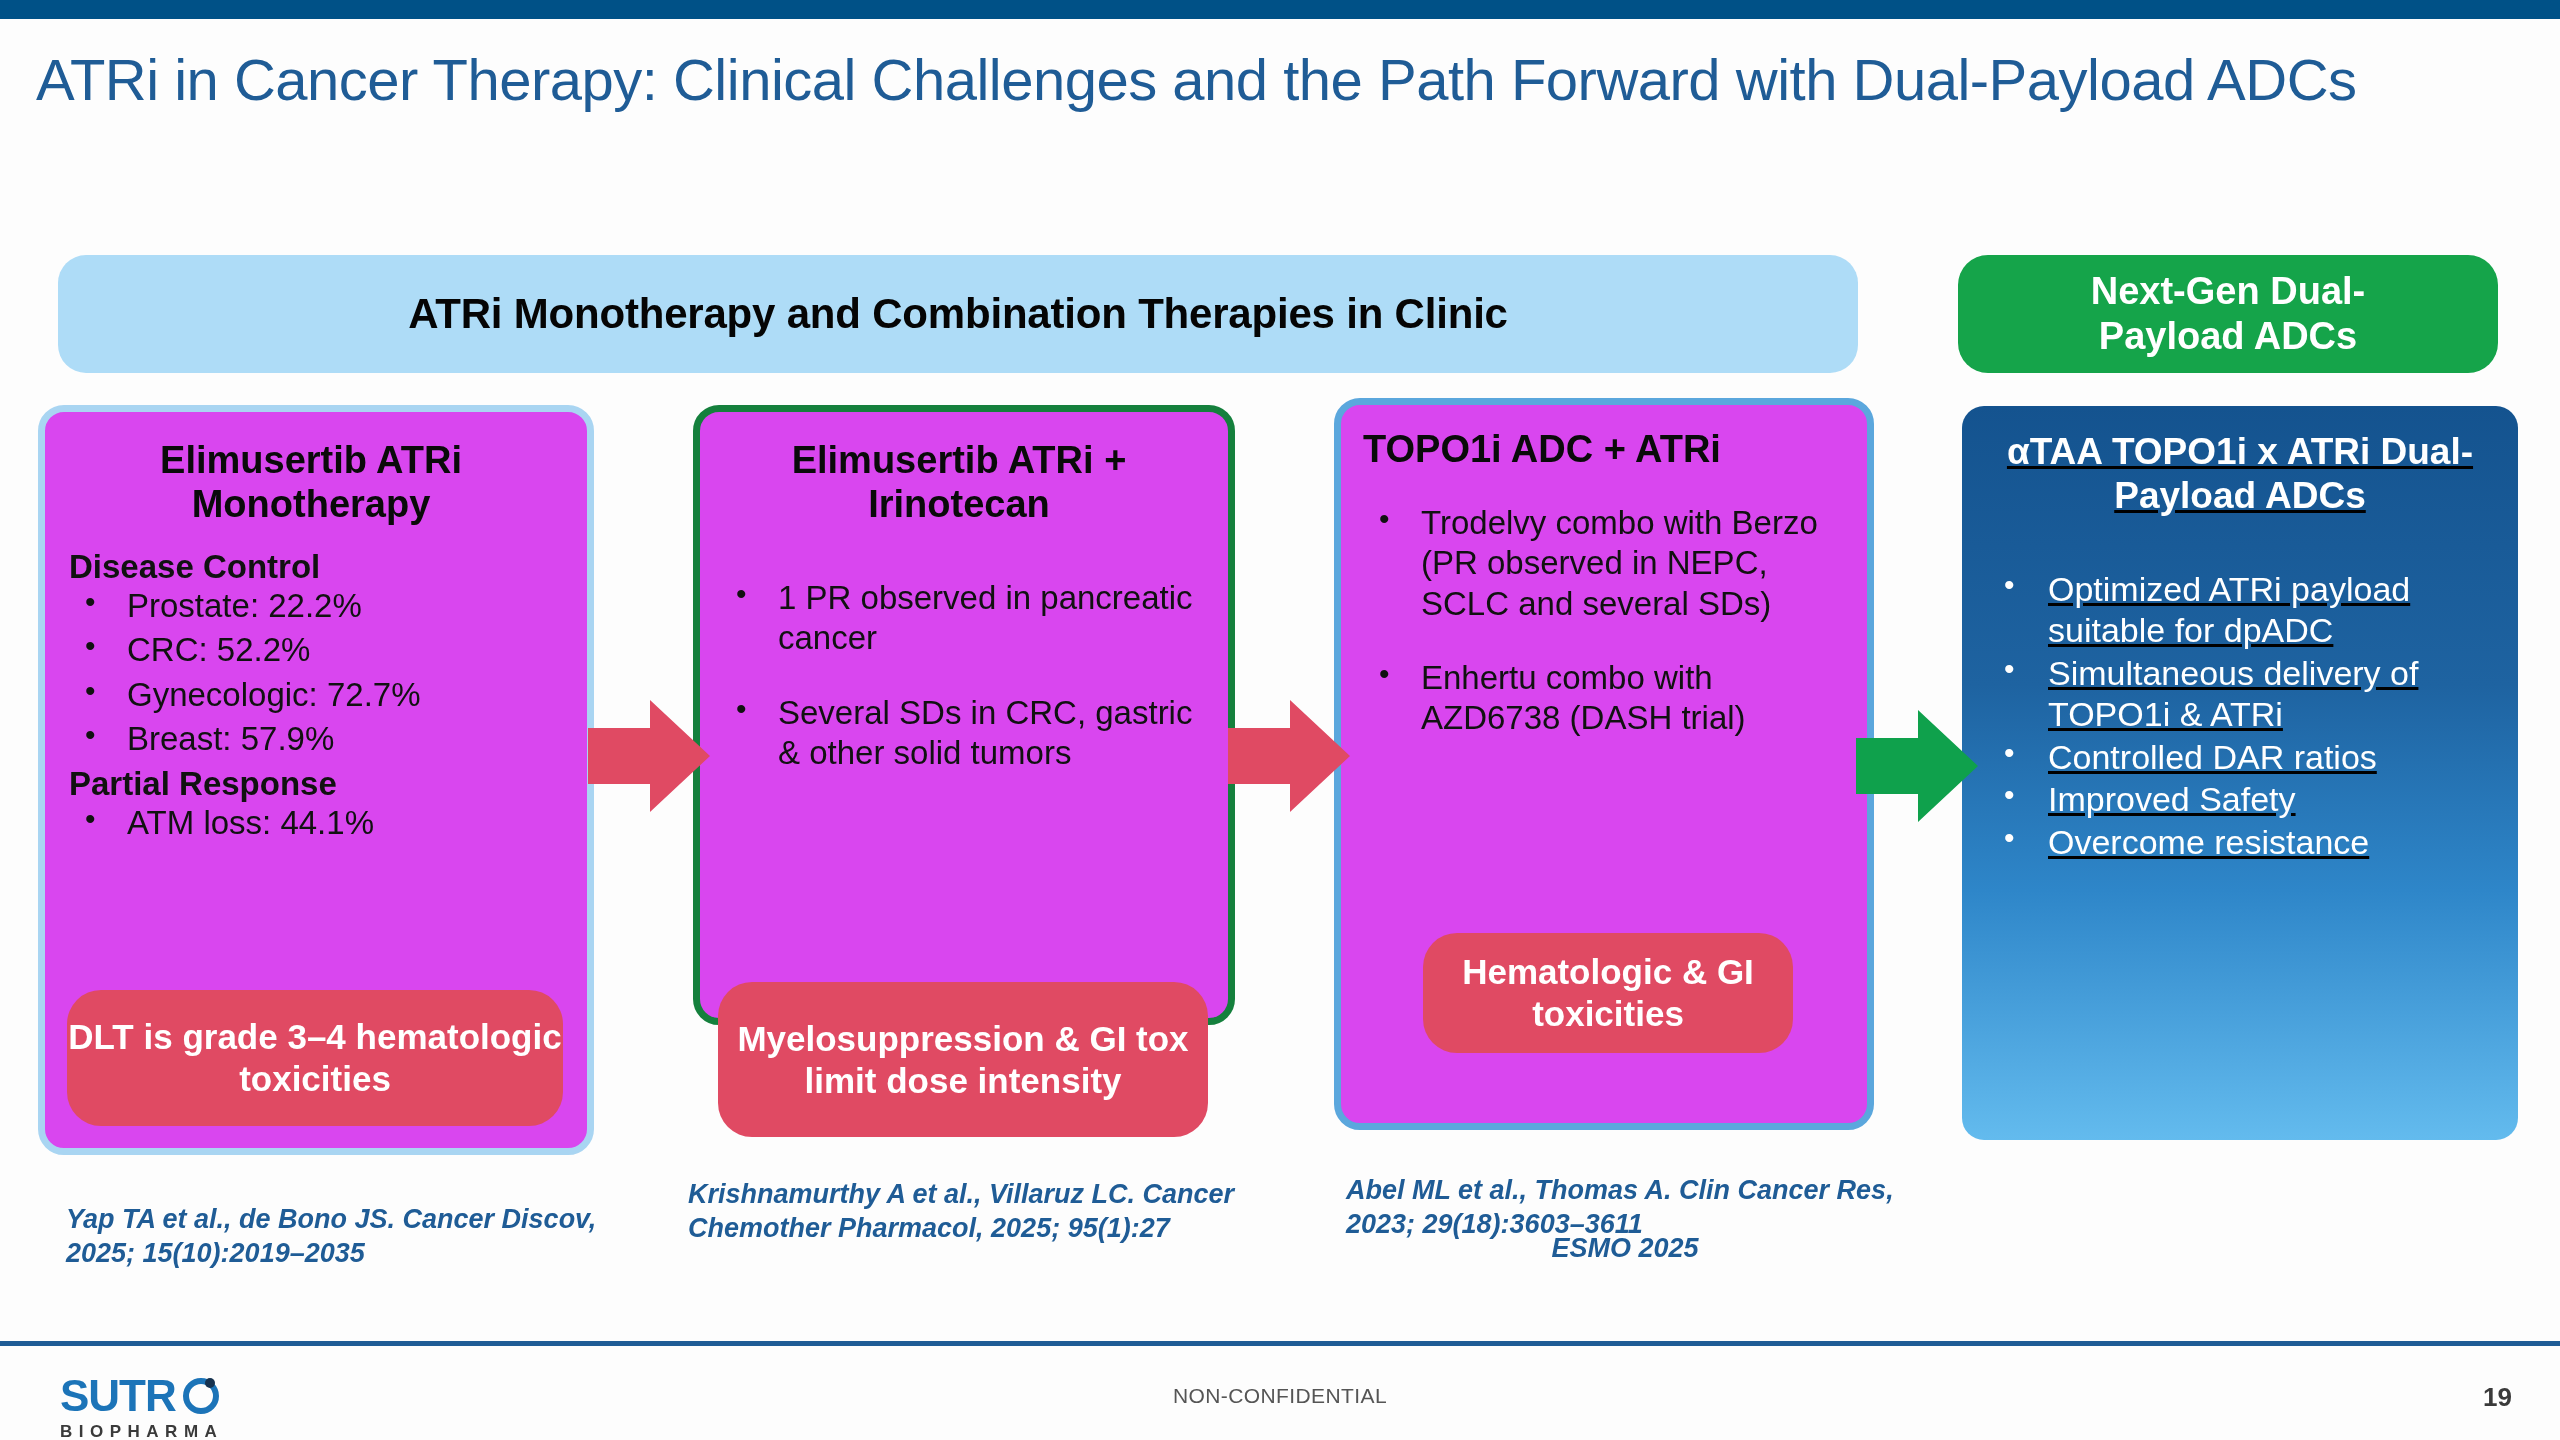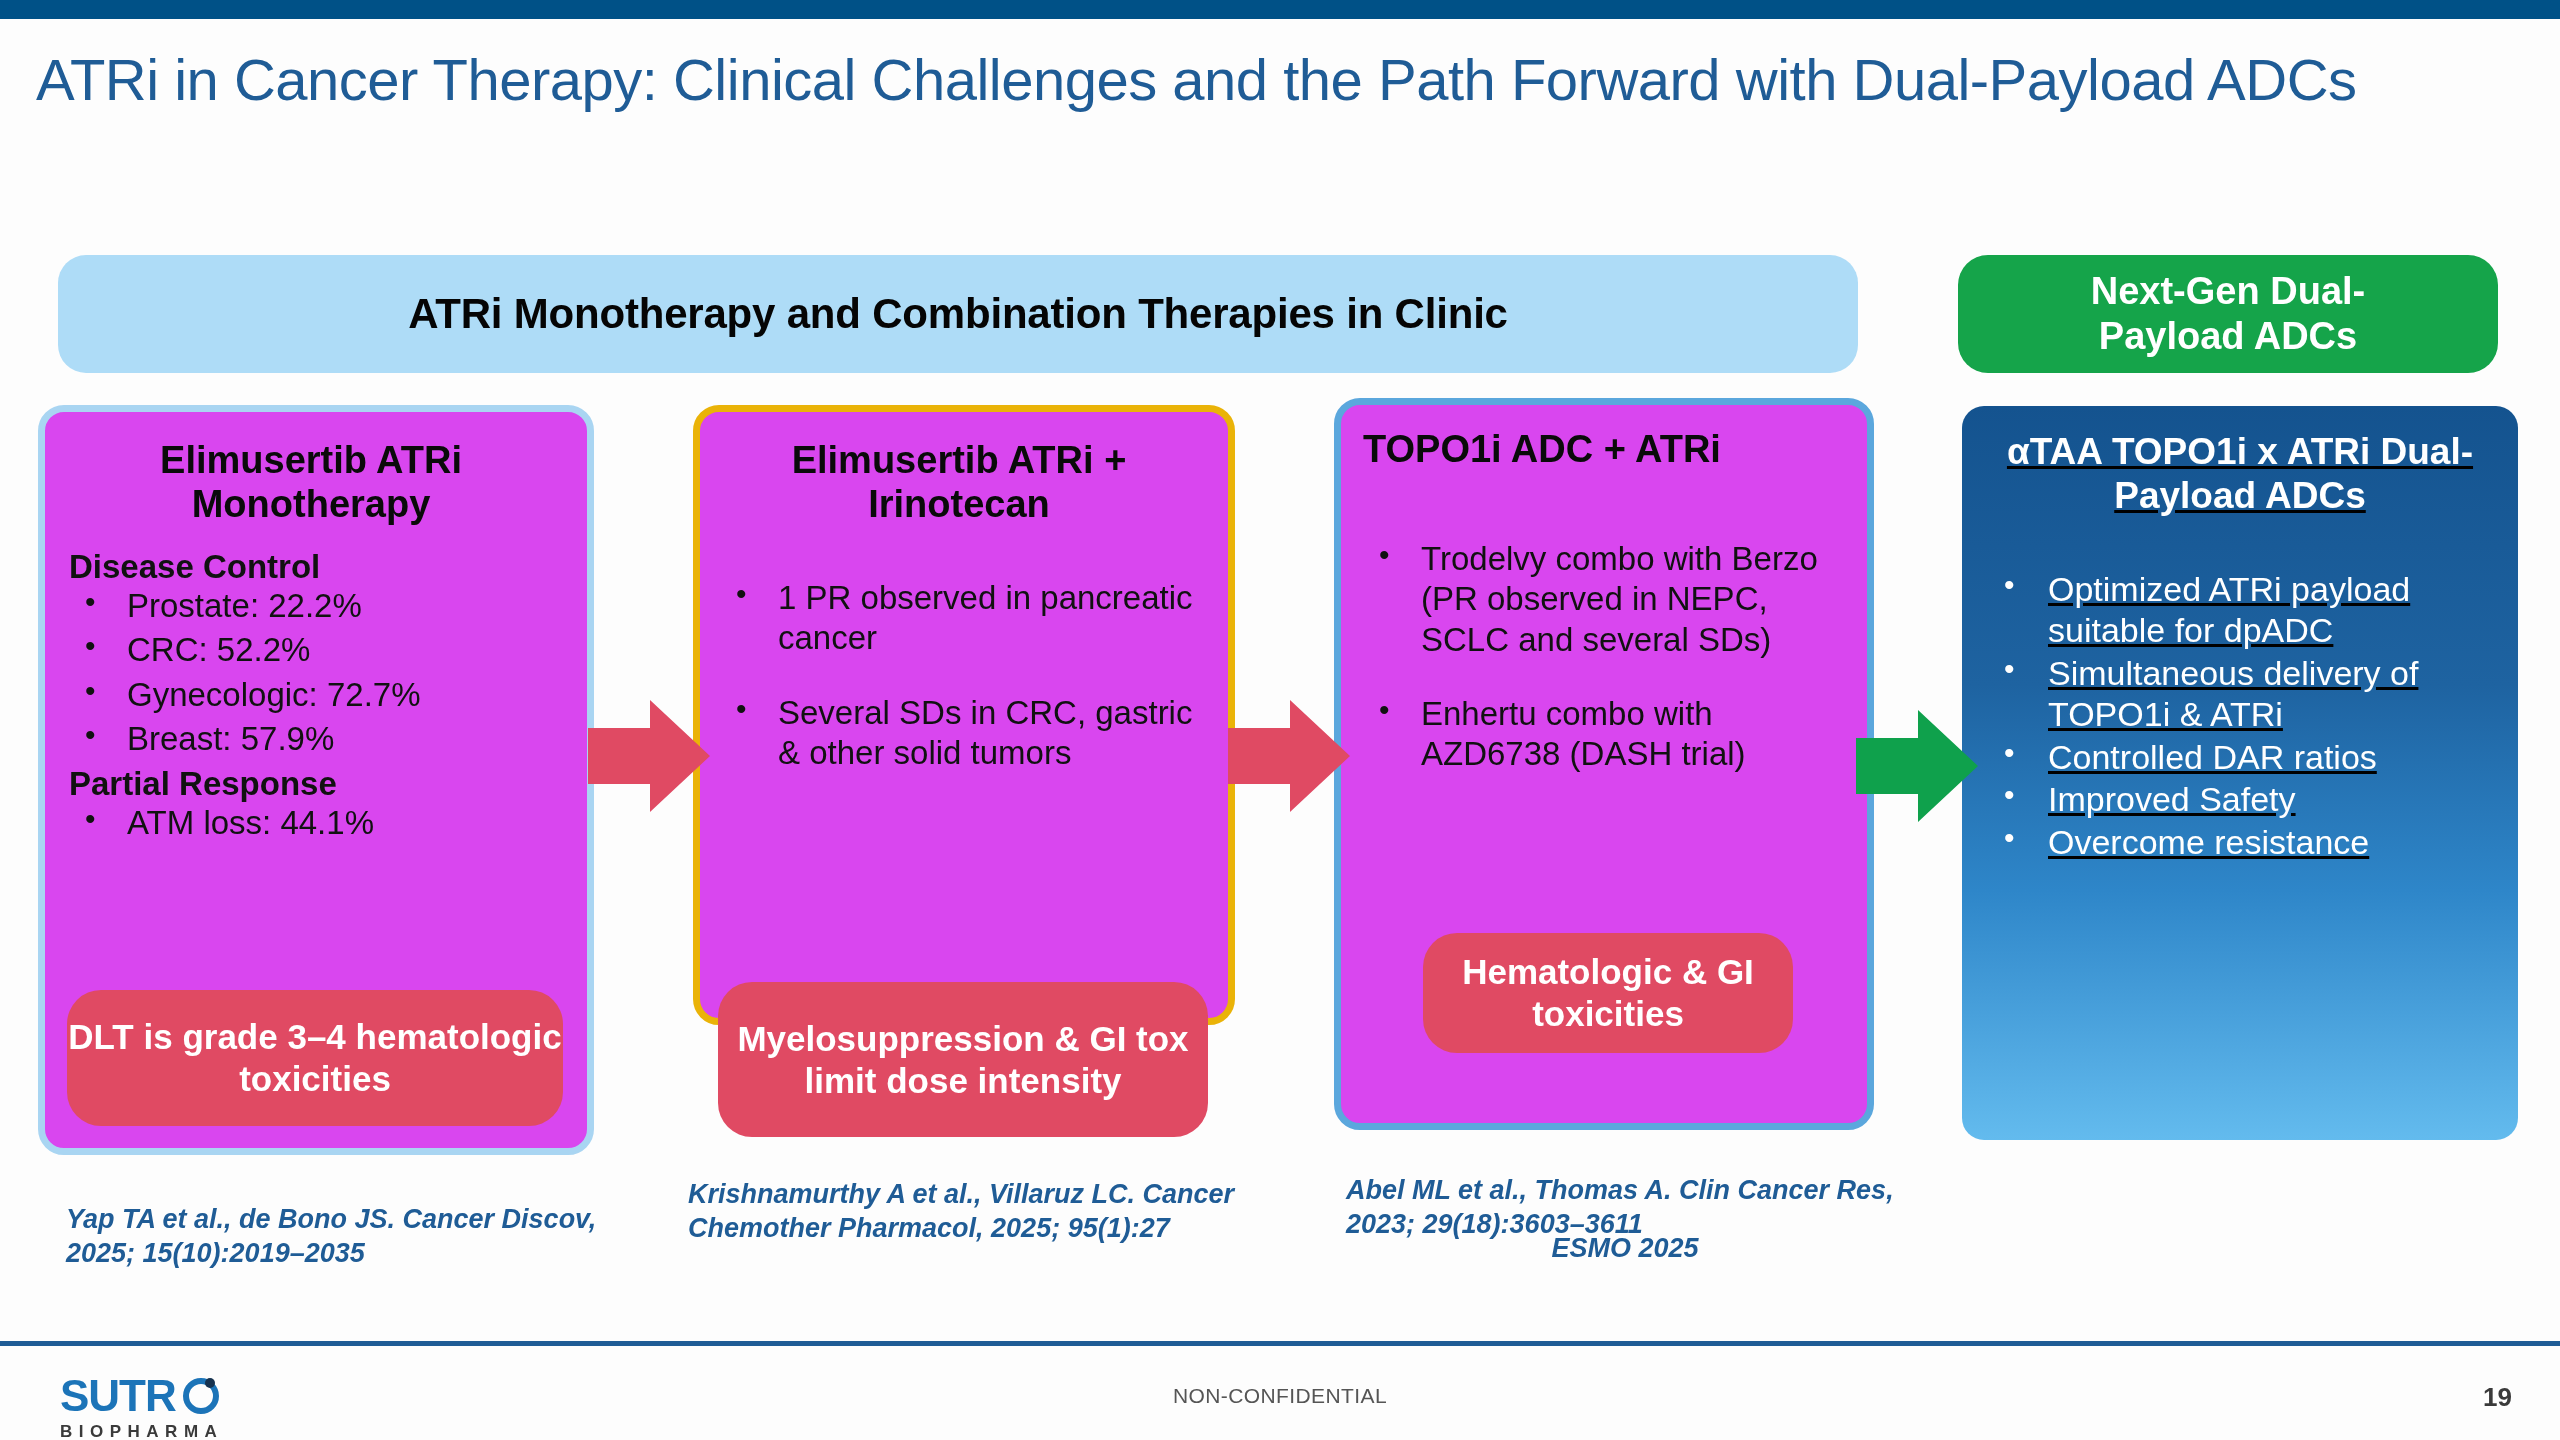--- a/index.html
+++ b/index.html
@@ -36,21 +36,21 @@
     background:#15A44A;border-radius:30px;
     display:flex;flex-direction:column;align-items:center;justify-content:center;
     color:#ffffff;font-size:38px;font-weight:bold;line-height:1.18;text-align:right;
   }
 
   
   .card{
     position:absolute;background:#d946ef;border-radius:26px;box-sizing:border-box;
   }
   .card1wrap{left:38px;top:405px;width:556px;height:750px;border:7px solid #A9D5F2;}
-  .card2wrap{left:693px;top:405px;width:542px;height:620px;border:7px solid #eab308;}
+  .card2wrap{left:693px;top:405px;width:542px;height:620px;border:7px solid #15803d;}
   .card3wrap{left:1334px;top:398px;width:540px;height:732px;border:7px solid #5BA7DD;}
   .card4wrap{
     left:1962px;top:406px;width:556px;height:734px;border-radius:22px;
     background:linear-gradient(180deg,#14538F 0%,#1E63A1 38%,#2E86C9 66%,#63BBEE 100%);
   }
   .card-title{
     font-size:38px;font-weight:bold;color:#0a0a0a;text-align:center;
     line-height:1.16;
   }
   .card-title.left{text-align:left;}
@@ -146,21 +146,21 @@
         <li>1 PR observed in pancreatic cancer</li>
         <li>Several SDs in CRC, gastric &amp; other solid tumors</li>
       </ul>
     </div>
     <div class="pill" style="left:18px;top:570px;width:490px;height:155px;font-size:35px;">Myelosuppression &amp; GI tox limit dose intensity</div>
   </div>
 
   <div class="card card3wrap">
     <div style="position:absolute;left:22px;top:22px;width:480px;">
       <div class="card-title left">TOPO1i ADC + ATRi</div>
-      <ul class="bul spaced" style="margin-top:68px;">
+      <ul class="bul spaced" style="margin-top:32px;">
         <li>Trodelvy combo with Berzo (PR observed in NEPC, SCLC and several SDs)</li>
         <li>Enhertu combo with AZD6738 (DASH trial)</li>
       </ul>
     </div>
     <div class="pill" style="left:82px;top:528px;width:370px;height:120px;font-size:35px;">Hematologic &amp; GI toxicities</div>
   </div>
 
   <div class="card card4wrap">
     <div style="position:absolute;left:24px;top:24px;width:508px;text-decoration:underline;">
       <div class="c4-title">αTAA TOPO1i x ATRi Dual-Payload ADCs</div>

